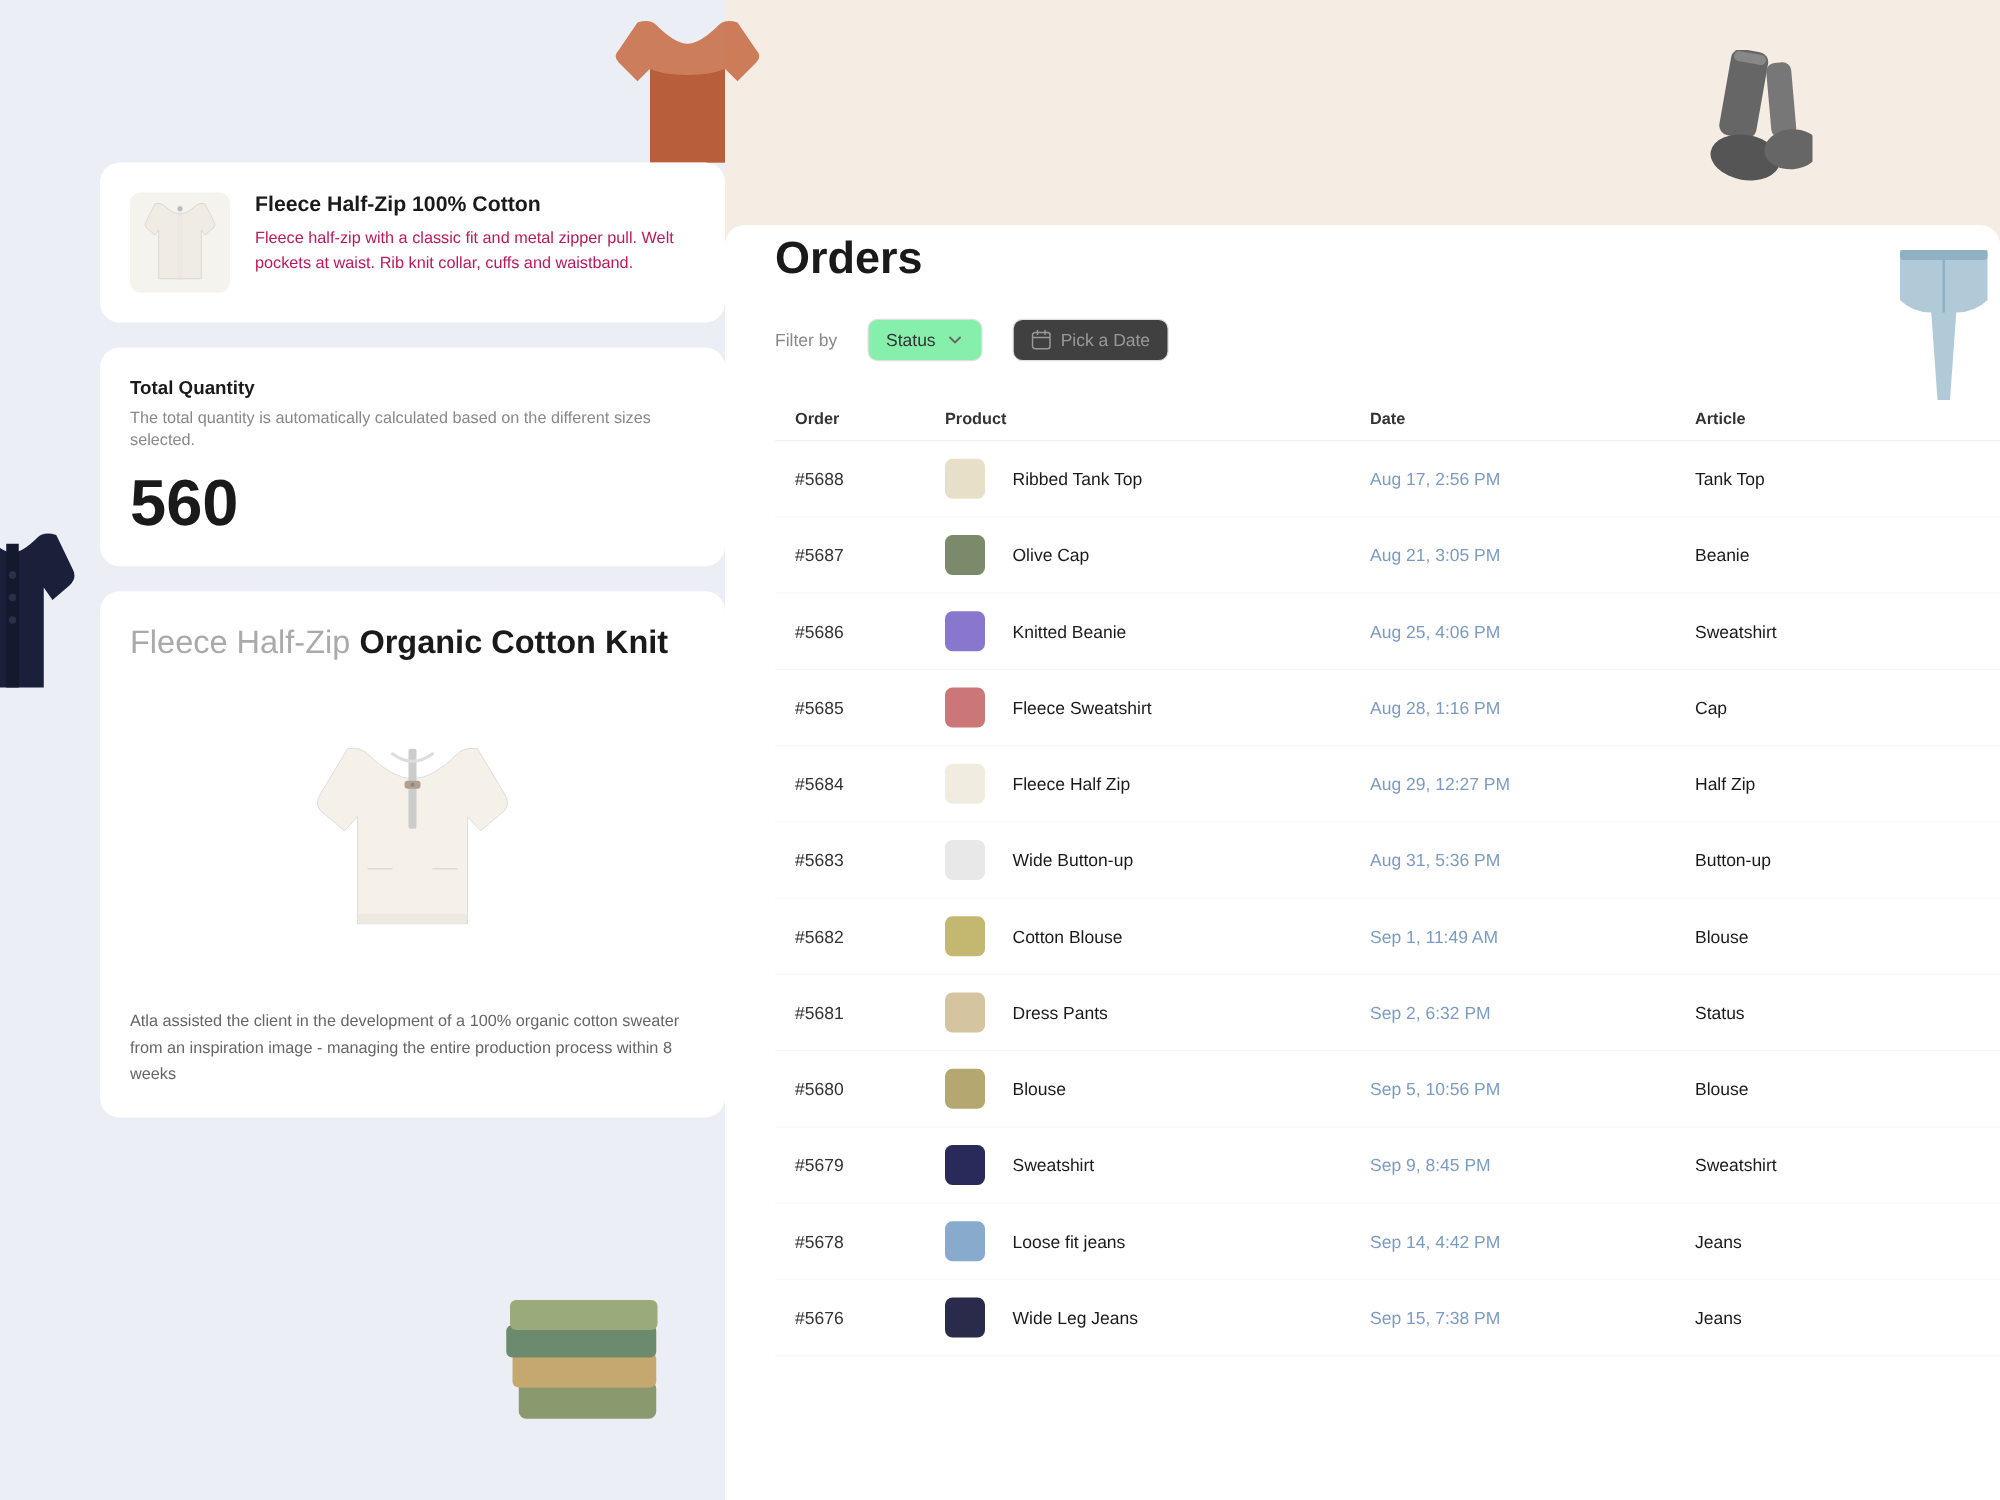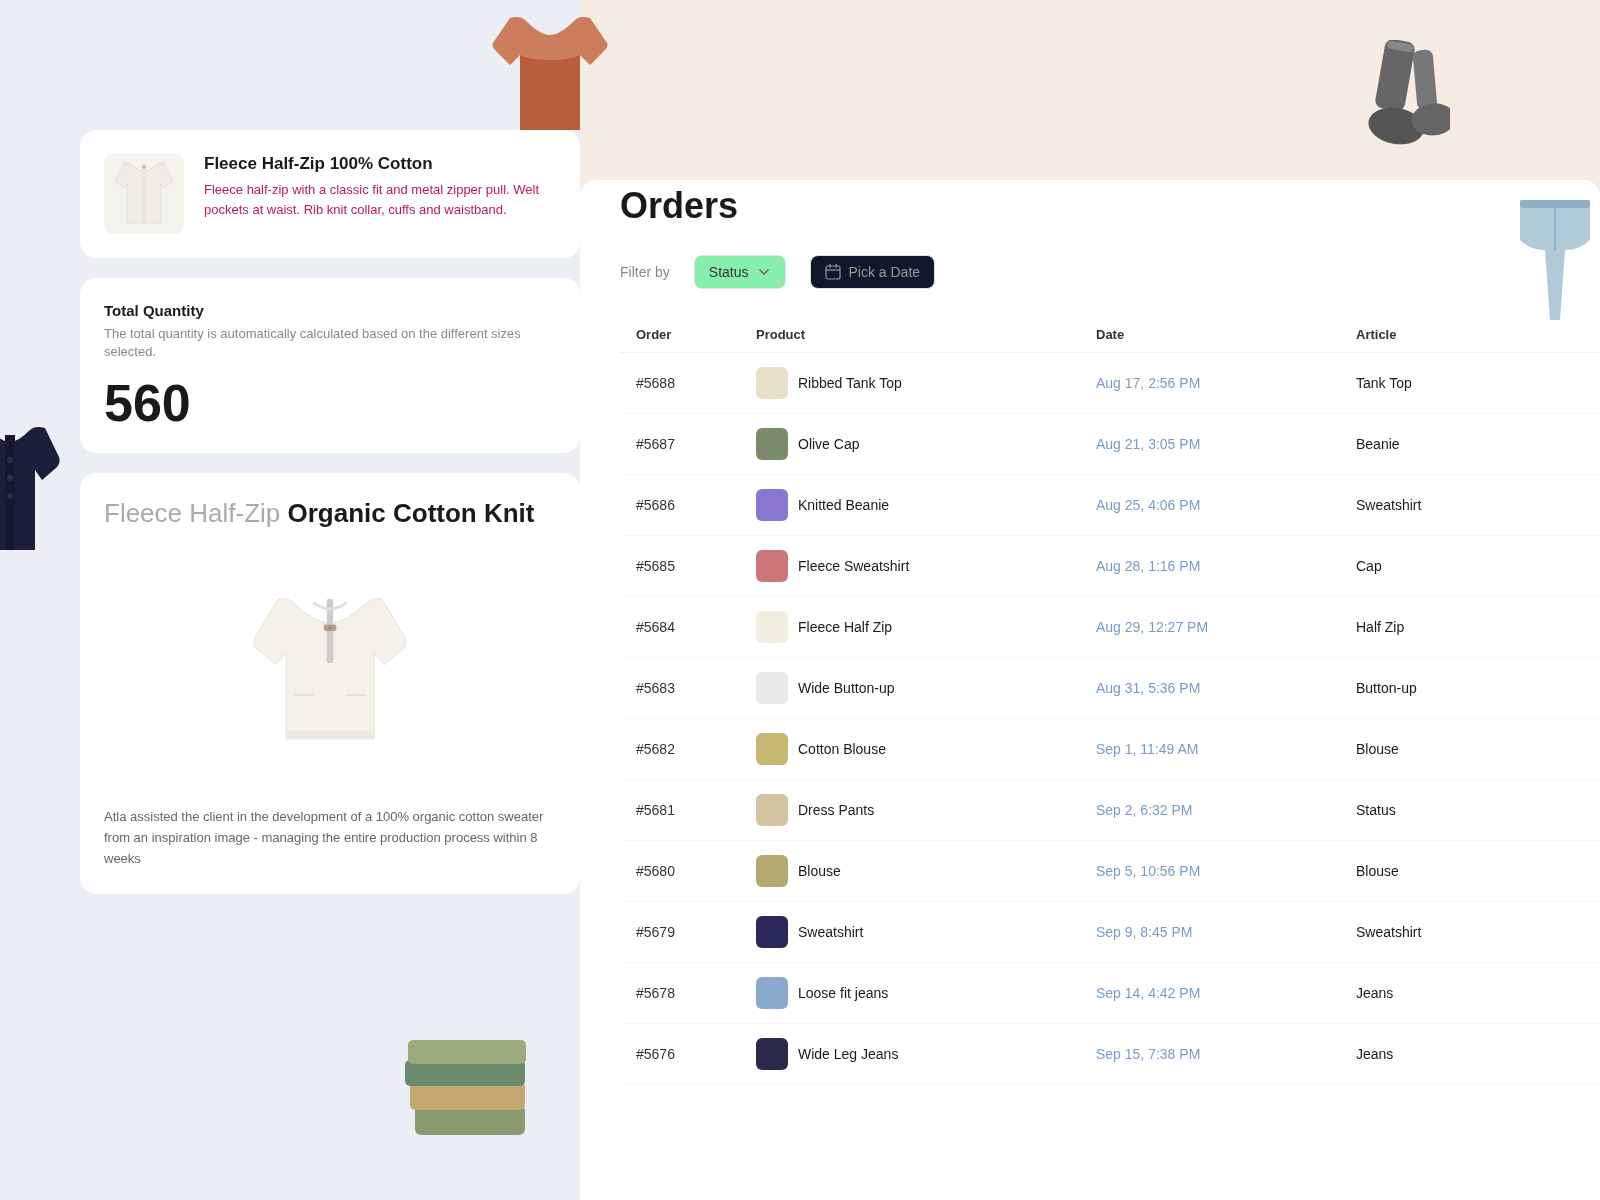--- a/index.html
+++ b/index.html
@@ -192,21 +192,21 @@
       color: #333;
       cursor: pointer;
     }
     .filter-date {
       display: flex;
       align-items: center;
       gap: 8px;
       border: 1px solid #e0e0e0;
       border-radius: 8px;
       padding: 8px 14px;
-      background: #0f172a;
+      background: #404040;
       font-size: 14px;
       color: #999;
       cursor: pointer;
     }
 
     
     .orders-table {
       width: 100%;
       border-collapse: collapse;
     }
@@ -241,20 +241,21 @@
       width: 32px; height: 32px;
       border-radius: 6px;
       background: #f0eee8;
       display: flex; align-items: center; justify-content: center;
       font-size: 18px;
       flex-shrink: 0;
     }
     .product-name {
       font-size: 14px;
       color: #1a1a1a;
+      margin-left: 12px;
     }
     .date-cell {
       color: #7a9cc4;
       font-size: 14px;
     }
     .article-cell {
       color: #1a1a1a;
       font-size: 14px;
     }
 

